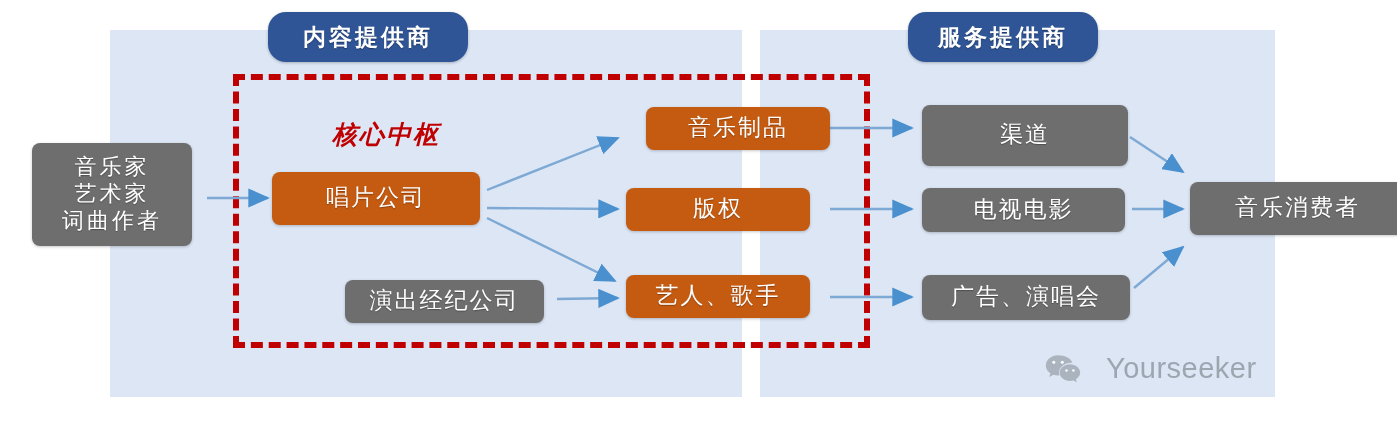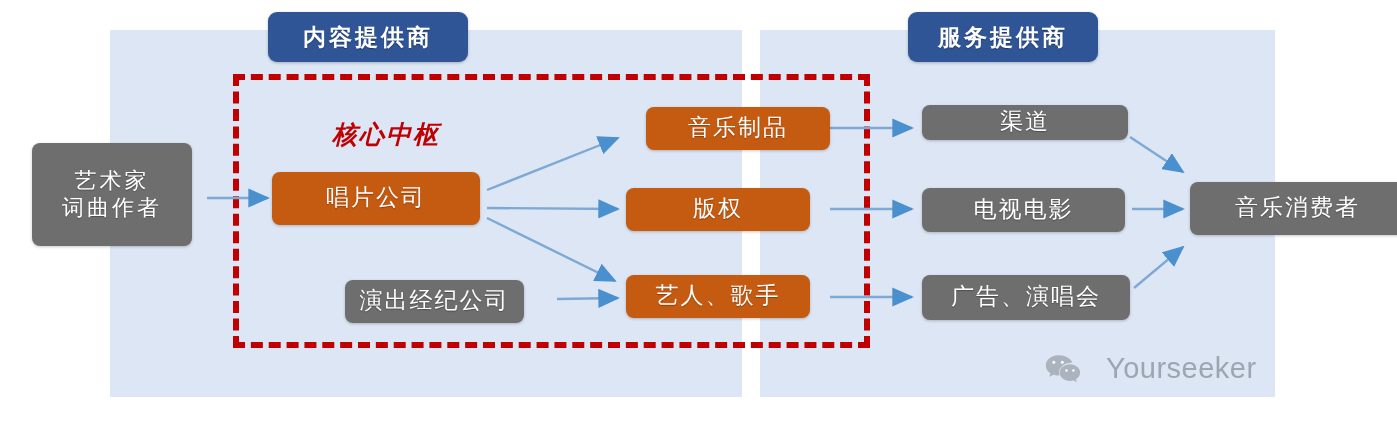--- a/index.html
+++ b/index.html
@@ -24,21 +24,21 @@
     background: #DCE6F5;
   }
   #panel-left  { left: 110px; top: 30px; width: 632px; height: 367px; }
   #panel-right { left: 760px; top: 30px; width: 515px; height: 367px; }
 
   
   .badge {
     position: absolute;
     background: #2F5597;
     color: #ffffff;
-    border-radius: 9px;
+    border-radius: 18px;
     display: flex;
     align-items: center;
     justify-content: center;
     font-size: 23px;
     letter-spacing: 3px;
     font-weight: 600;
     text-shadow: 0 1px 1px rgba(0,0,0,.35);
     box-shadow: 0 1px 3px rgba(0,0,0,.25);
   }
   #badge-content { left: 268px; top: 12px; width: 200px; height: 50px; }
@@ -85,25 +85,25 @@
     text-shadow: 0 1px 1px rgba(0,0,0,.3);
     box-shadow: 0 1px 3px rgba(0,0,0,.22);
     box-sizing: border-box;
     padding: 0 6px;
   }
   .node.gray   { background: #6E6E6E; }
   .node.orange { background: #C55A11; }
 
   #node-creators   { left: 32px;  top: 143px; width: 160px; height: 103px; font-size: 22px; letter-spacing: 3px; }
   #node-label      { left: 272px; top: 172px; width: 208px; height: 53px; }
-  #node-agency     { left: 345px; top: 280px; width: 179px; height: 43px; }
+  #node-agency     { left: 345px; top: 280px; width: 199px; height: 43px; }
   #node-products   { left: 626px; top: 107px; width: 184px; height: 43px; margin-left: 20px; }
   #node-copyright  { left: 626px; top: 188px; width: 184px; height: 43px; }
   #node-artists    { left: 626px; top: 275px; width: 184px; height: 43px; }
-  #node-channel    { left: 922px; top: 105px; width: 206px; height: 35px; }
+  #node-channel    { left: 922px; top: 105px; width: 206px; height: 61px; }
   #node-tvfilm     { left: 922px; top: 188px; width: 203px; height: 44px; }
   #node-adconcert  { left: 922px; top: 275px; width: 208px; height: 45px; }
   #node-consumers  { left: 1190px; top: 182px; width: 215px; height: 53px; }
 
   
   #arrows {
     position: absolute;
     left: 0; top: 0;
     width: 1397px;
     height: 427px;
@@ -168,20 +168,21 @@
     </g>
   </svg>
 
   <div id="badge-content" class="badge">内容提供商</div>
   <div id="badge-service" class="badge">服务提供商</div>
 
   <div id="core-label">核心中枢</div>
 
   <div id="node-creators" class="node gray">
     <div>
+      <div>音乐家</div>
       <div>艺术家</div>
       <div>词曲作者</div>
     </div>
   </div>
 
   <div id="node-label" class="node orange">唱片公司</div>
 
   <div id="node-agency" class="node gray">演出经纪公司</div>
 
   <div id="node-products" class="node orange">音乐制品</div>

